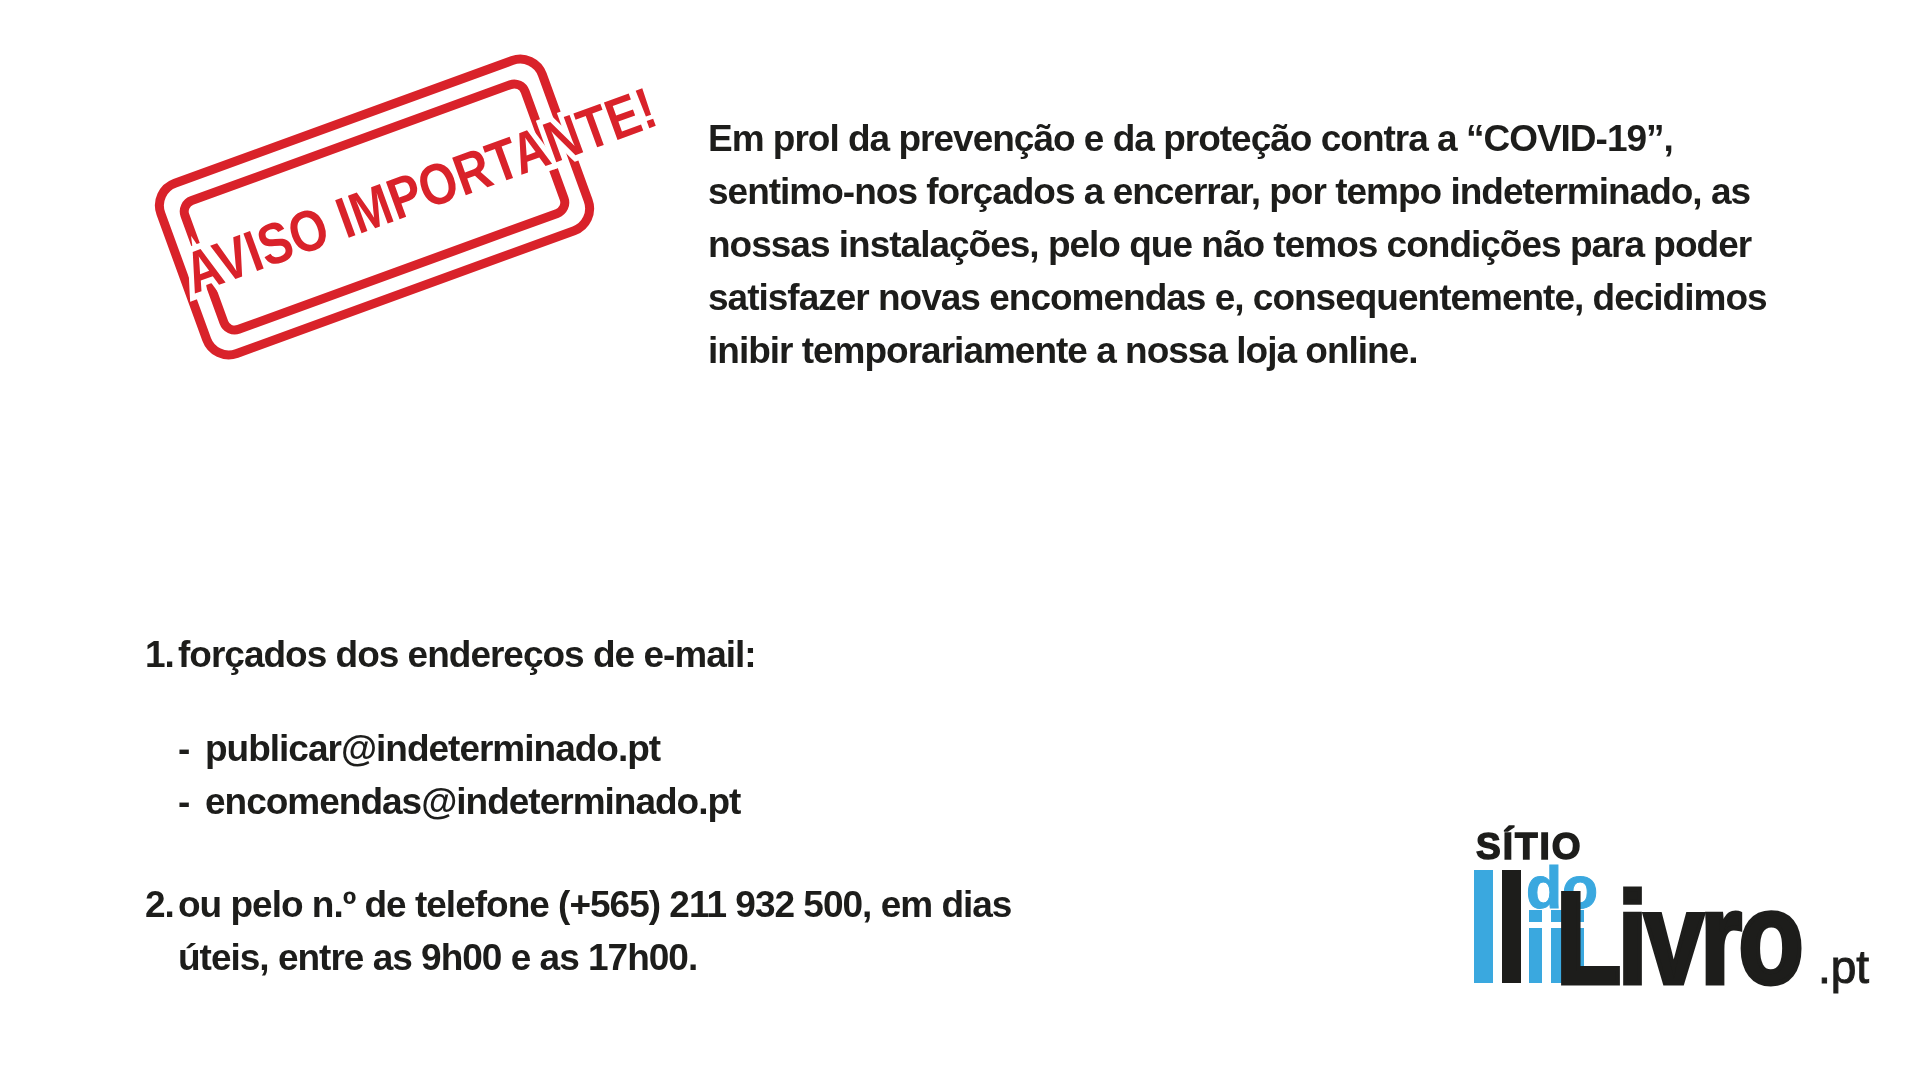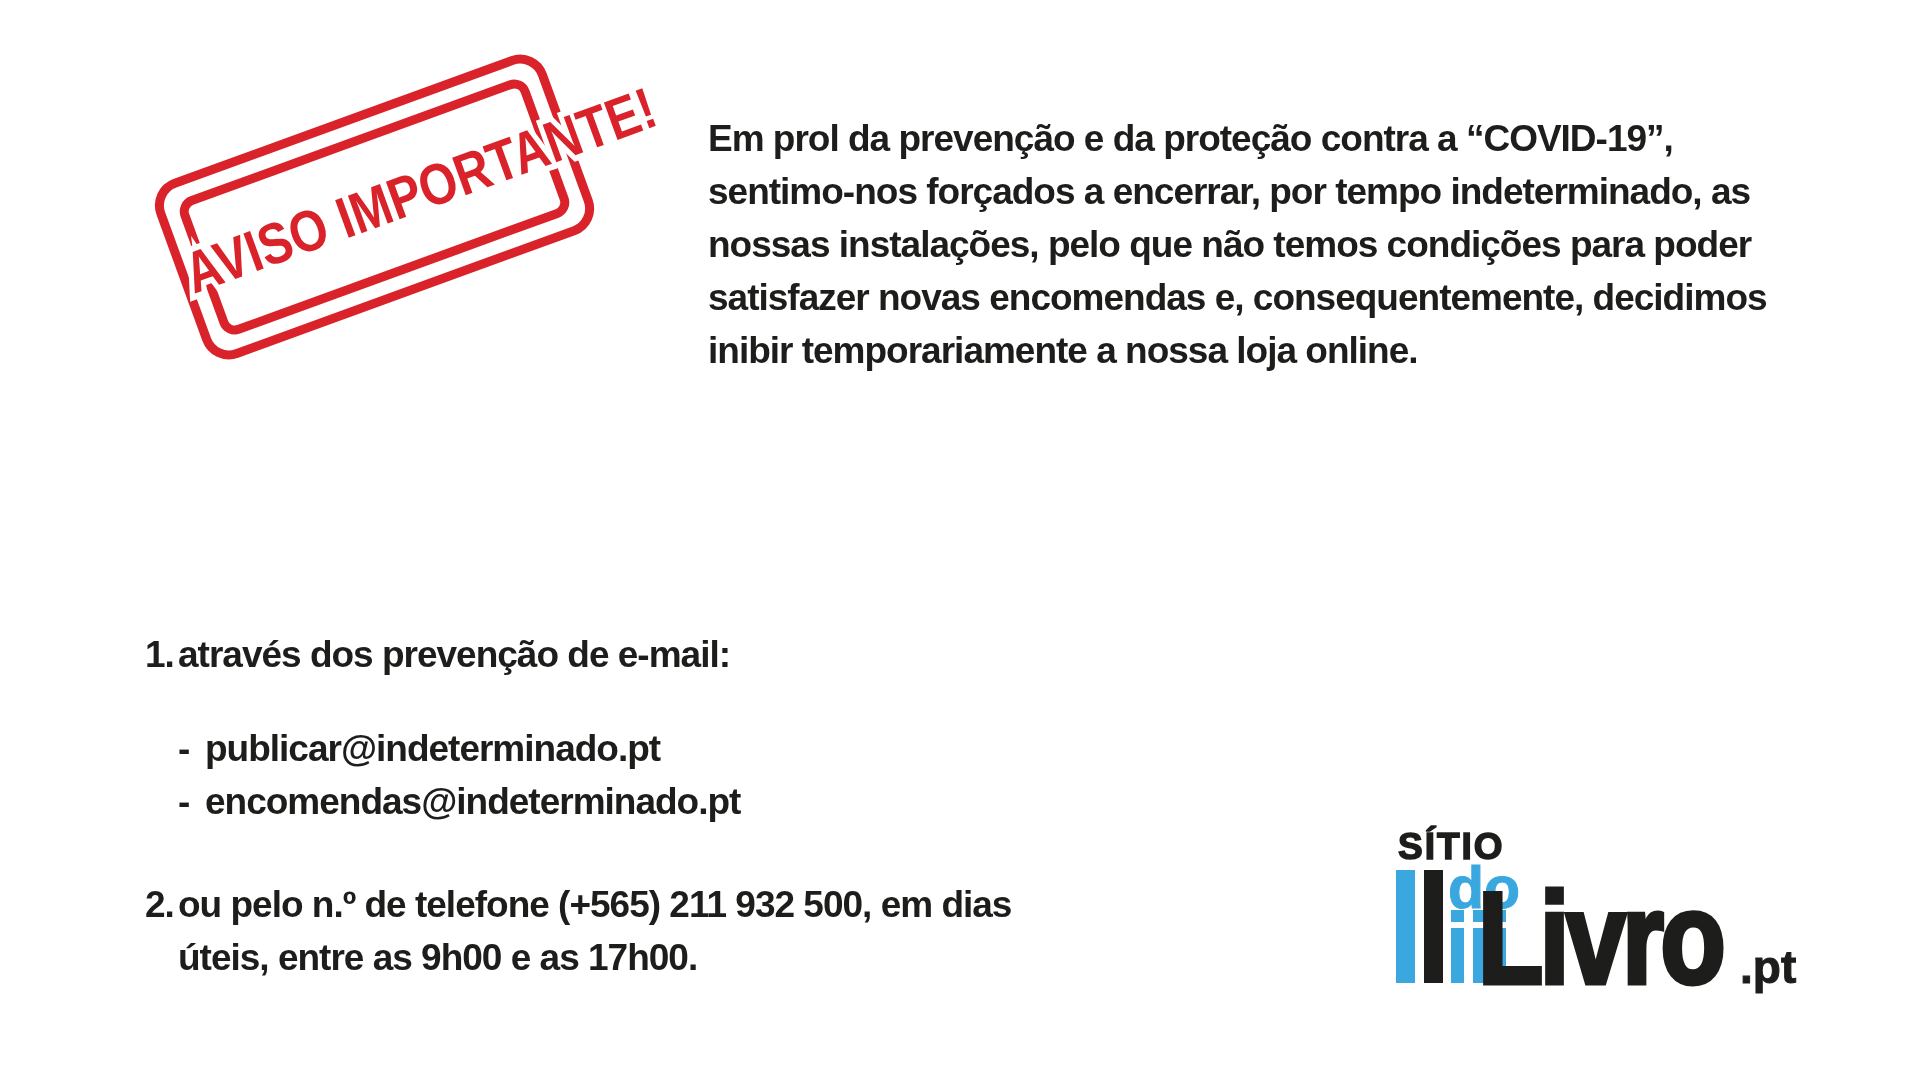--- a/index.html
+++ b/index.html
@@ -72,21 +72,21 @@
     position:absolute;left:0;right:0;top:0;
     color:#fff;
     -webkit-text-stroke:12px #fff;
   }
   .stamp-text .fill{
     position:relative;
     color:var(--red);
   }
 
   
-  .logo{position:absolute;left:1396px;top:826px;width:420px;height:175px;}
+  .logo{position:absolute;left:1474px;top:826px;width:420px;height:175px;}
   .logo-sitio{
     position:absolute;left:2px;top:2px;
     font-weight:700;font-size:37px;line-height:37px;
     letter-spacing:2px;color:var(--text);
     -webkit-text-stroke:1.5px var(--text);
   }
   .bar{position:absolute;}
   .bar-blue{left:0;top:44px;width:19px;height:113px;background:var(--blue);}
   .bar-black{left:28px;top:44px;width:19px;height:113px;background:var(--text);}
   .logo-do{
@@ -104,21 +104,21 @@
     position:absolute;left:82px;top:47px;
     font-weight:700;font-size:130px;line-height:130px;
     letter-spacing:-4px;color:var(--text);
     -webkit-text-stroke:5px var(--text);
     transform:scaleX(0.82);
     transform-origin:left top;
     white-space:nowrap;
   }
   .logo-pt{
     position:absolute;left:344px;top:118px;
-    font-weight:700;font-size:46px;line-height:46px;
+    font-weight:400;font-size:46px;line-height:46px;
     color:var(--text);
     -webkit-text-stroke:1px var(--text);
   }
 </style>
 </head>
 <body>
 
 <div class="canvas">
 
   <div class="stamp">
@@ -133,21 +133,21 @@
 
   <div id="para1" class="para body-text">Em prol da prevenção e da proteção contra a “COVID-19”,
 sentimo-nos forçados a encerrar, por tempo indeterminado, as
 nossas instalações, pelo que não temos condições para poder
 satisfazer novas encomendas e, consequentemente, decidimos
 inibir temporariamente a nossa loja online.</div>
 
 
   <div id="item1" class="list-item">
     <span class="num body-text">1.</span>
-    <span class="body-text">através dos prevenção de e-mail:</span>
+    <span class="body-text">forçados dos endereços de e-mail:</span>
   </div>
 
   <div id="emails">
     <div class="email-row">
       <span class="dash body-text">-</span>
       <span class="body-text">publicar@indeterminado.pt</span>
     </div>
     <div class="email-row">
       <span class="dash body-text">-</span>
       <span class="body-text">encomendas@indeterminado.pt</span>

